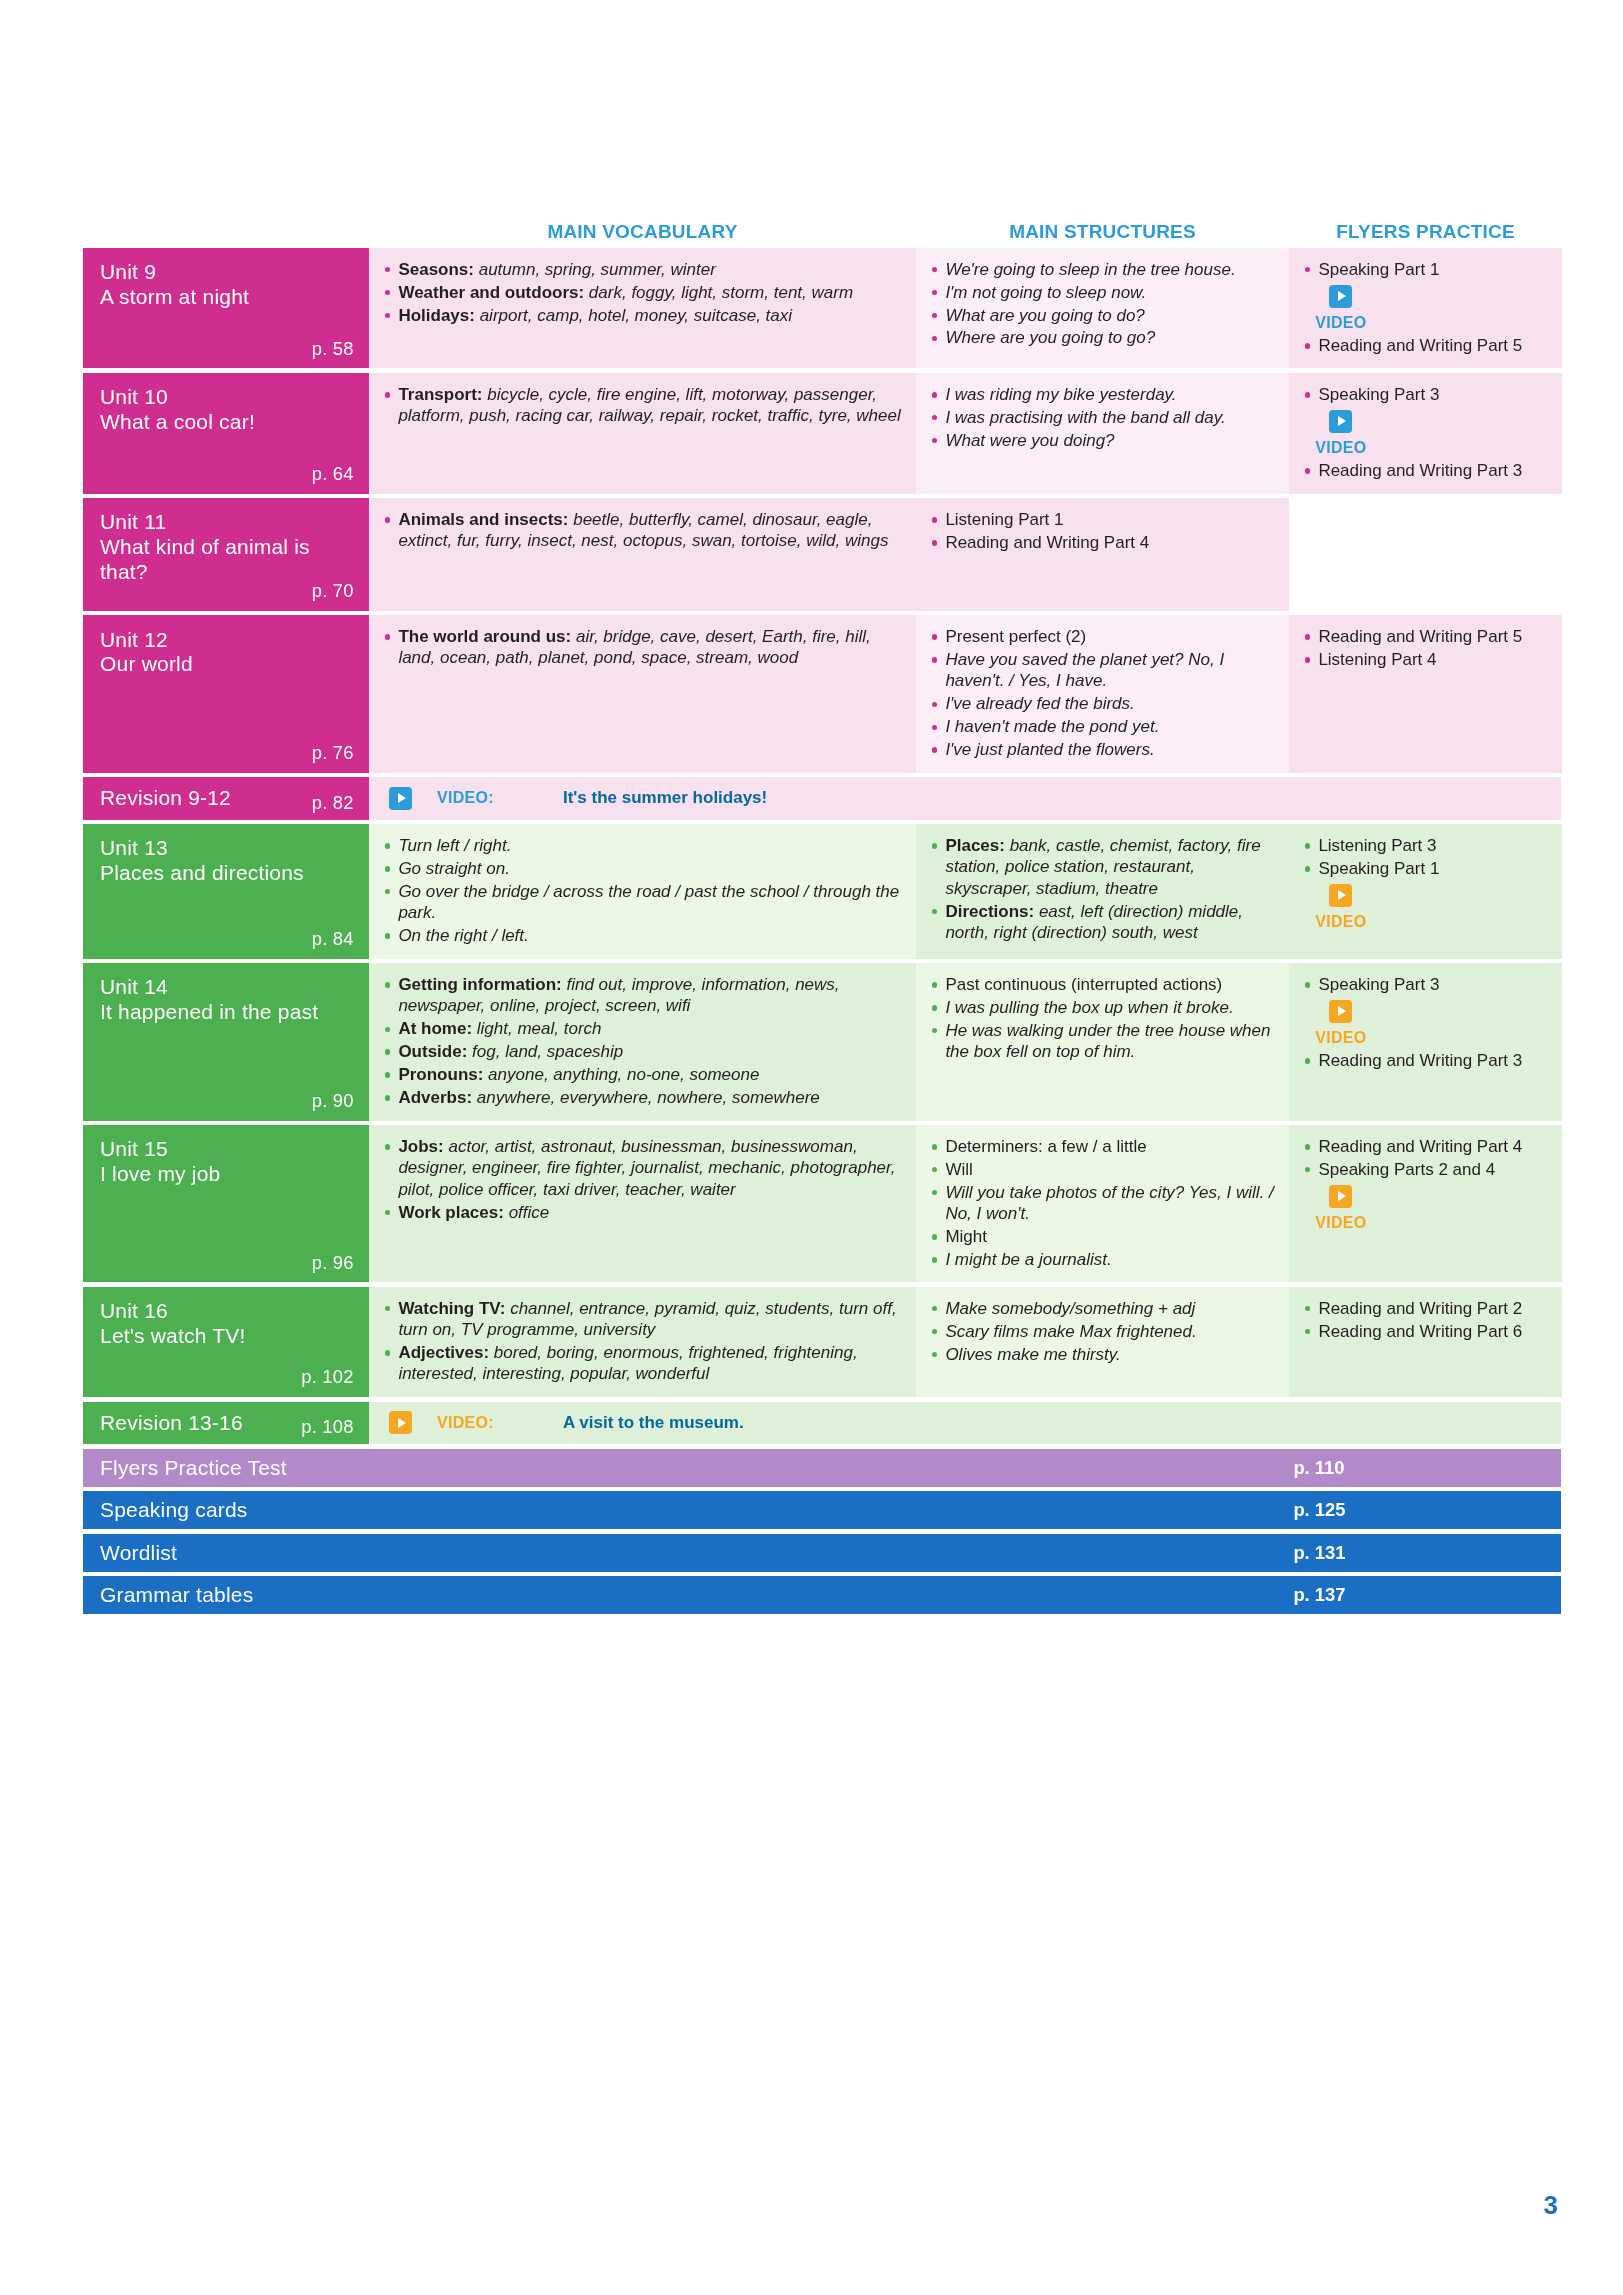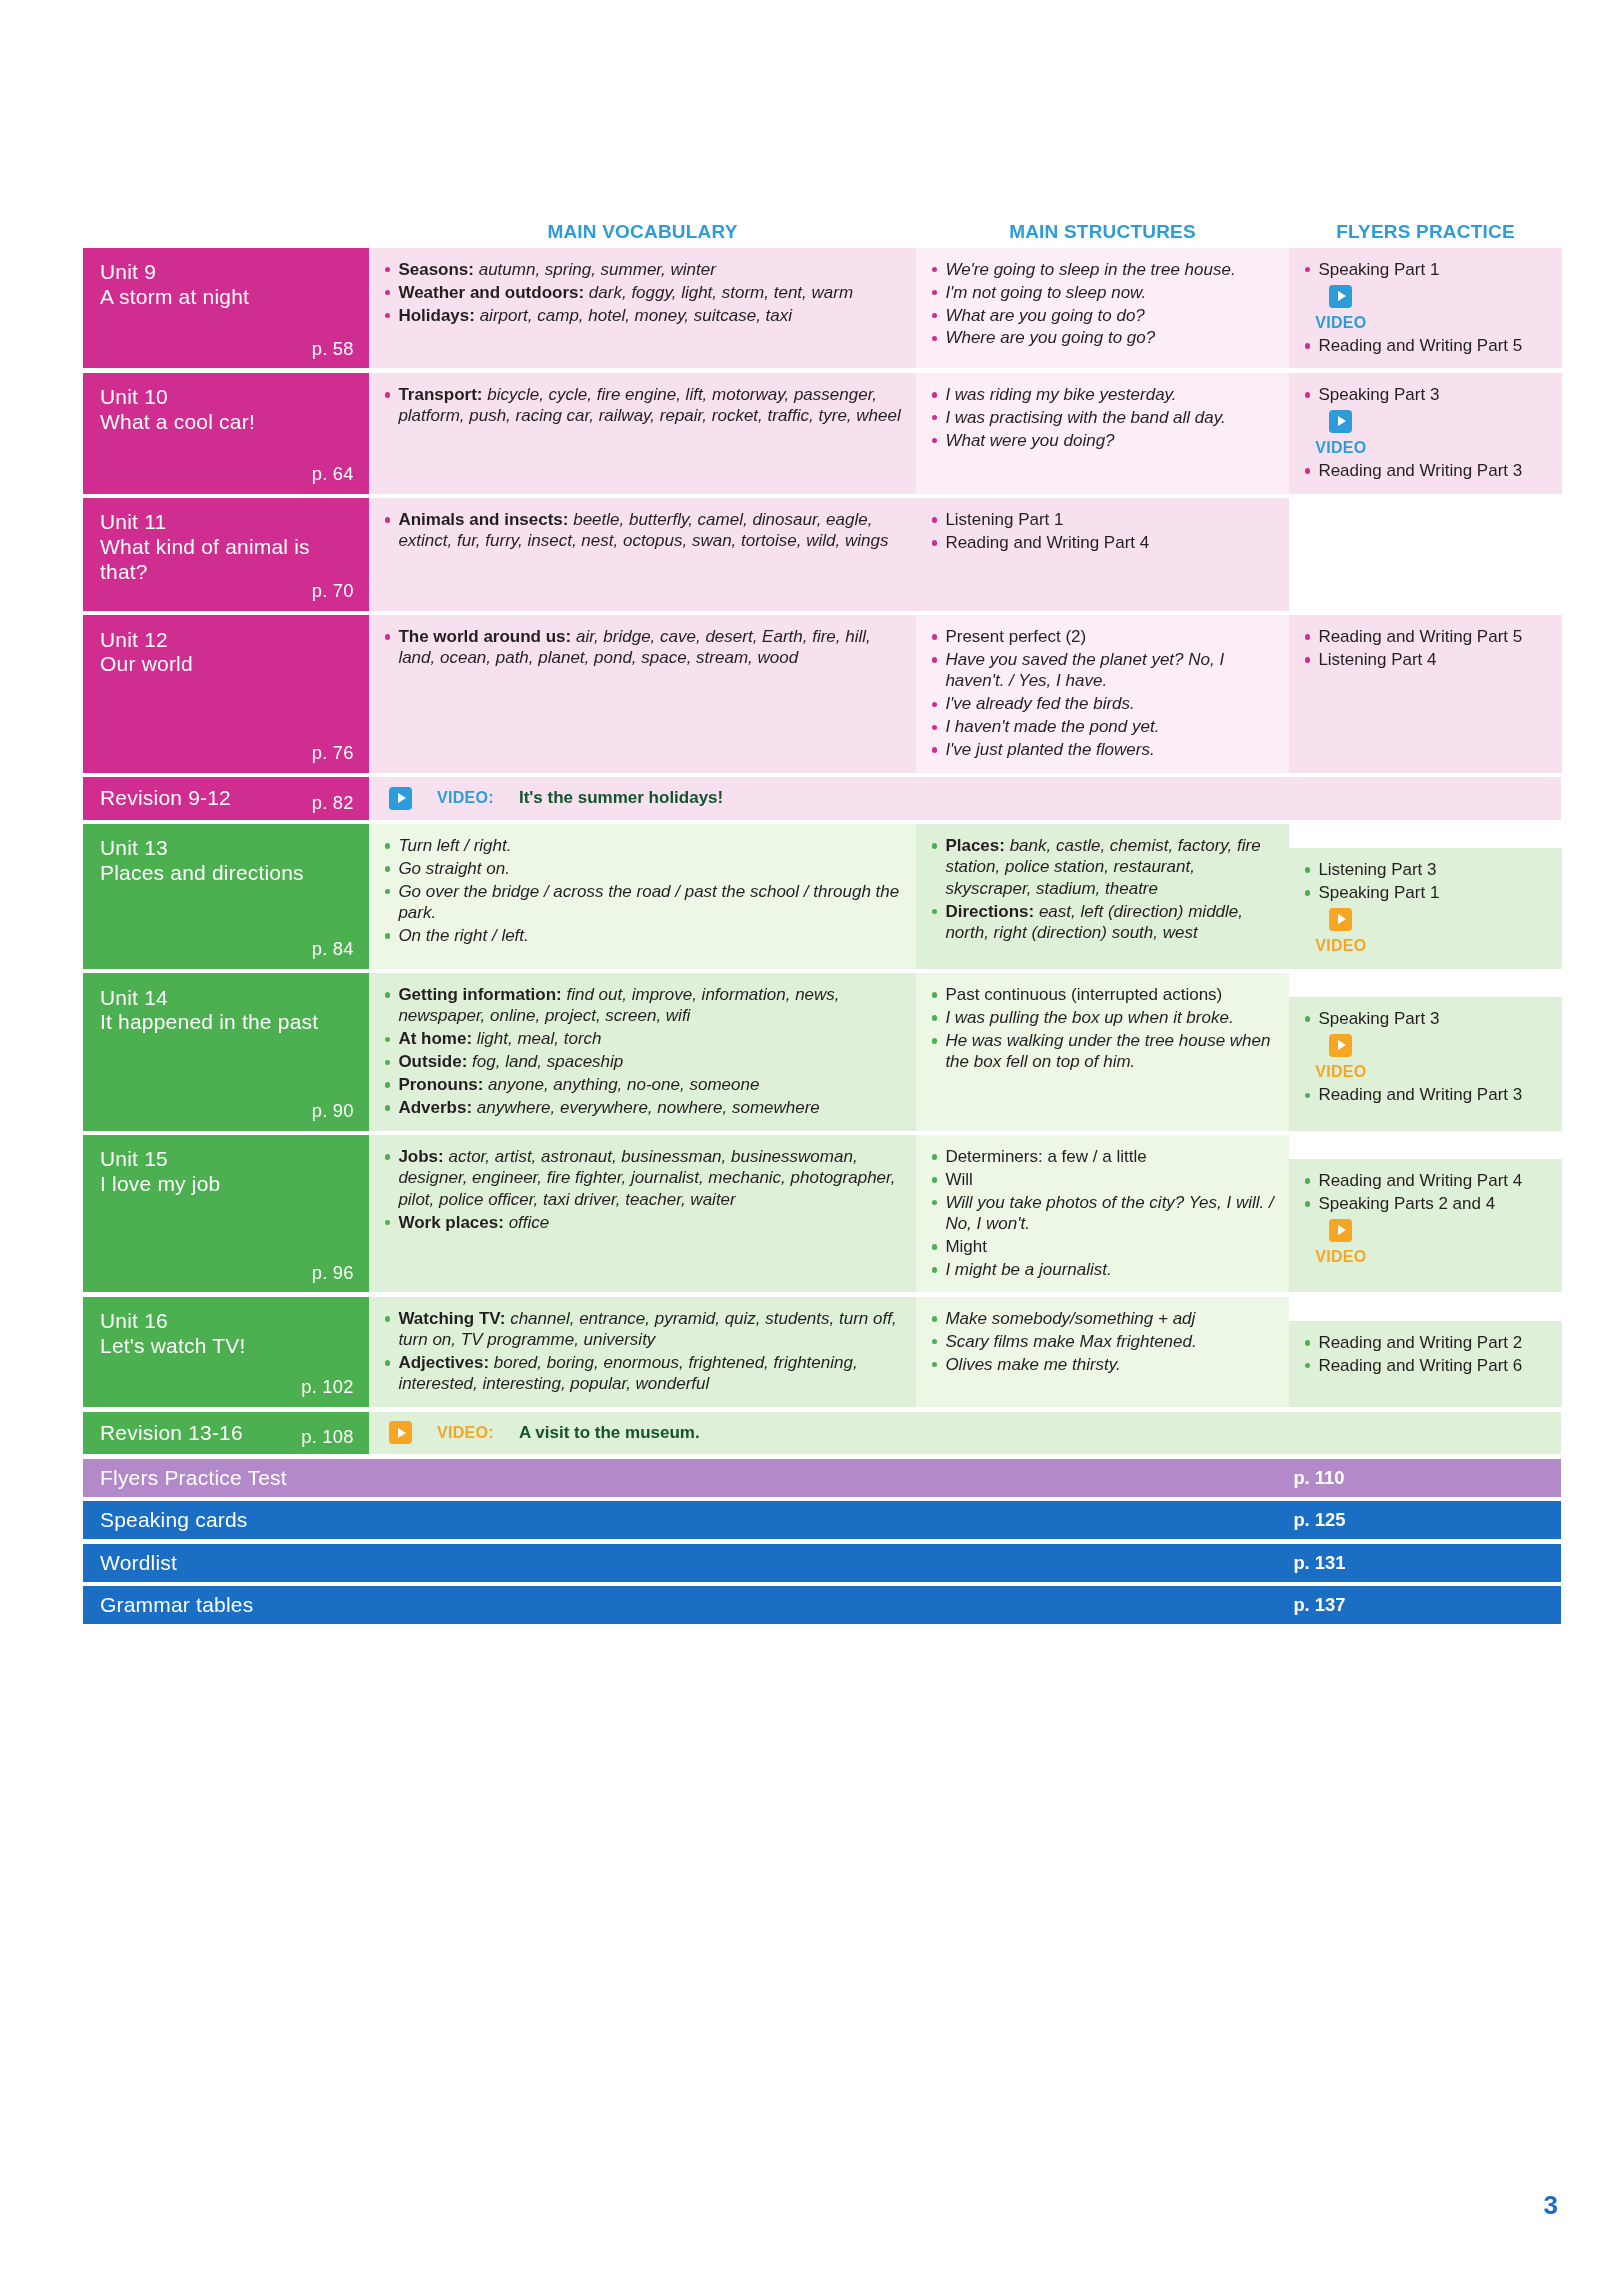--- a/index.html
+++ b/index.html
@@ -59,21 +59,21 @@
     font-size: 18.4px;
   }
   .pink .c-unit { background: #cf2d8f; }
   .pink .c-vocab { background: #f7e1ef; }
   .pink .c-struct { background: #fbeef6; }
   .pink .c-flyers { background: #f7e1ef; }
 
   .green .c-unit { background: #4caf50; }
   .green .c-vocab { background: #dff0d8; }
   .green .c-struct { background: #ecf7e6; }
-  .green .c-flyers { background: #dff0d8; margin-top: 24px; }
+  .green .c-flyers { background: #dff0d8; }
 
   ul.items { list-style: none; margin:0; padding:0; }
   ul.items > li {
     position: relative;
     padding-left: 15.4px;
     margin-bottom: 1.5px;
     font-size: 17px;
     line-height: 1.26;
     font-style: italic;
   }
@@ -134,21 +134,21 @@
   .rev-unit .pg { position:absolute; right:15.4px; bottom:6.1px; font-size:18.4px; }
   .pink .rev-unit { background:#cf2d8f; }
   .pink .rev-body { background:#f7e1ef; }
   .green .rev-unit { background:#4caf50; }
   .green .rev-body { background:#dff0d8; }
   .rev-body {
     display:flex; align-items:center; gap:25px;
     padding: 7.7px 0 7.7px 20px;
     font-size: 17px;
   }
-  .rev-body .title { font-weight: bold; color:#14532d; }
+  .rev-body .title { font-weight: bold; color:#0369a1;margin-left:44px; }
 
   
   .barrow {
     display: grid;
     grid-template-columns: 1192px 286px;
     margin-bottom: 4.6px;
     height: 38px;
     align-items: center;
     border-radius: 15px;
   }

